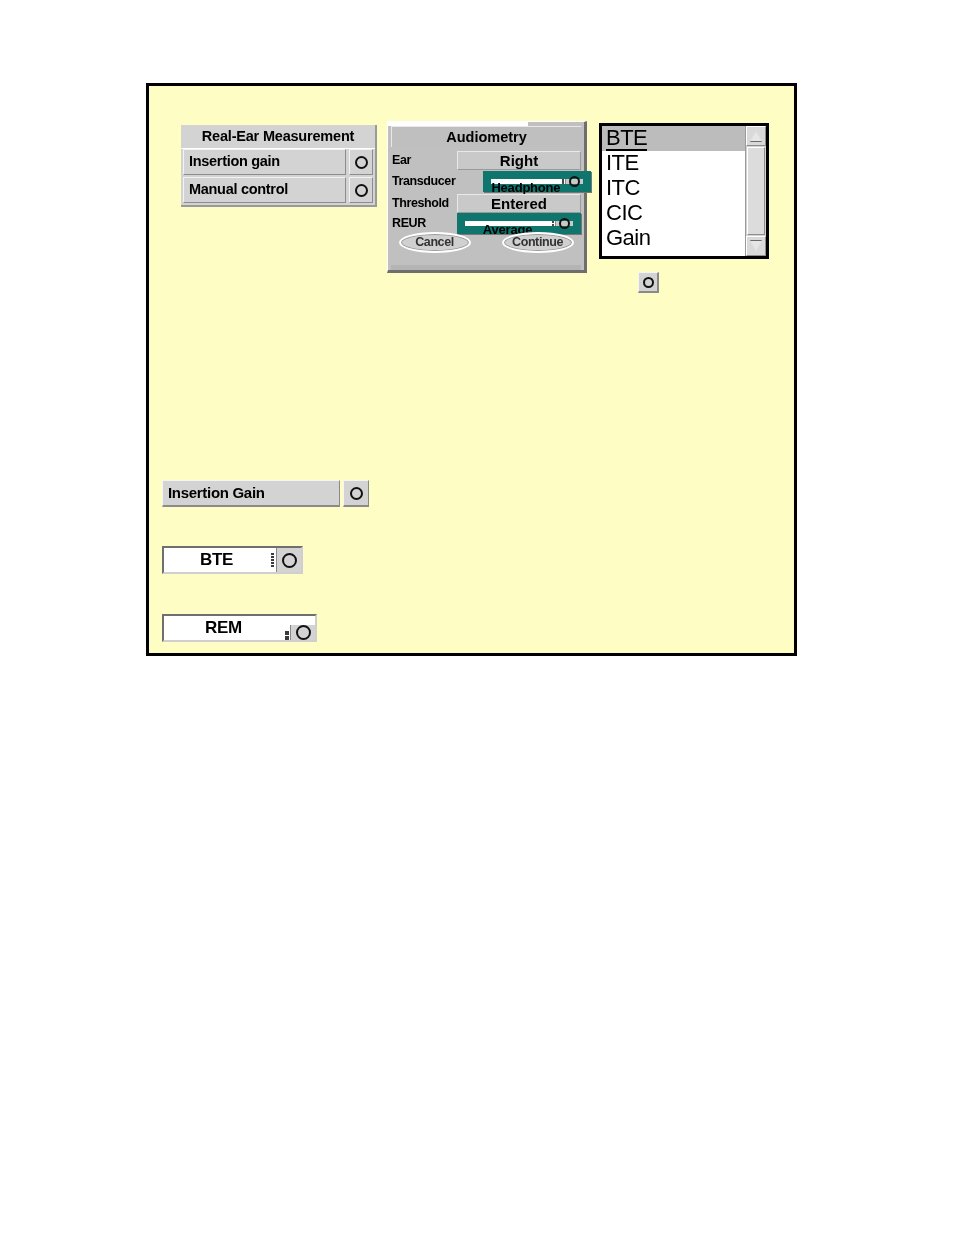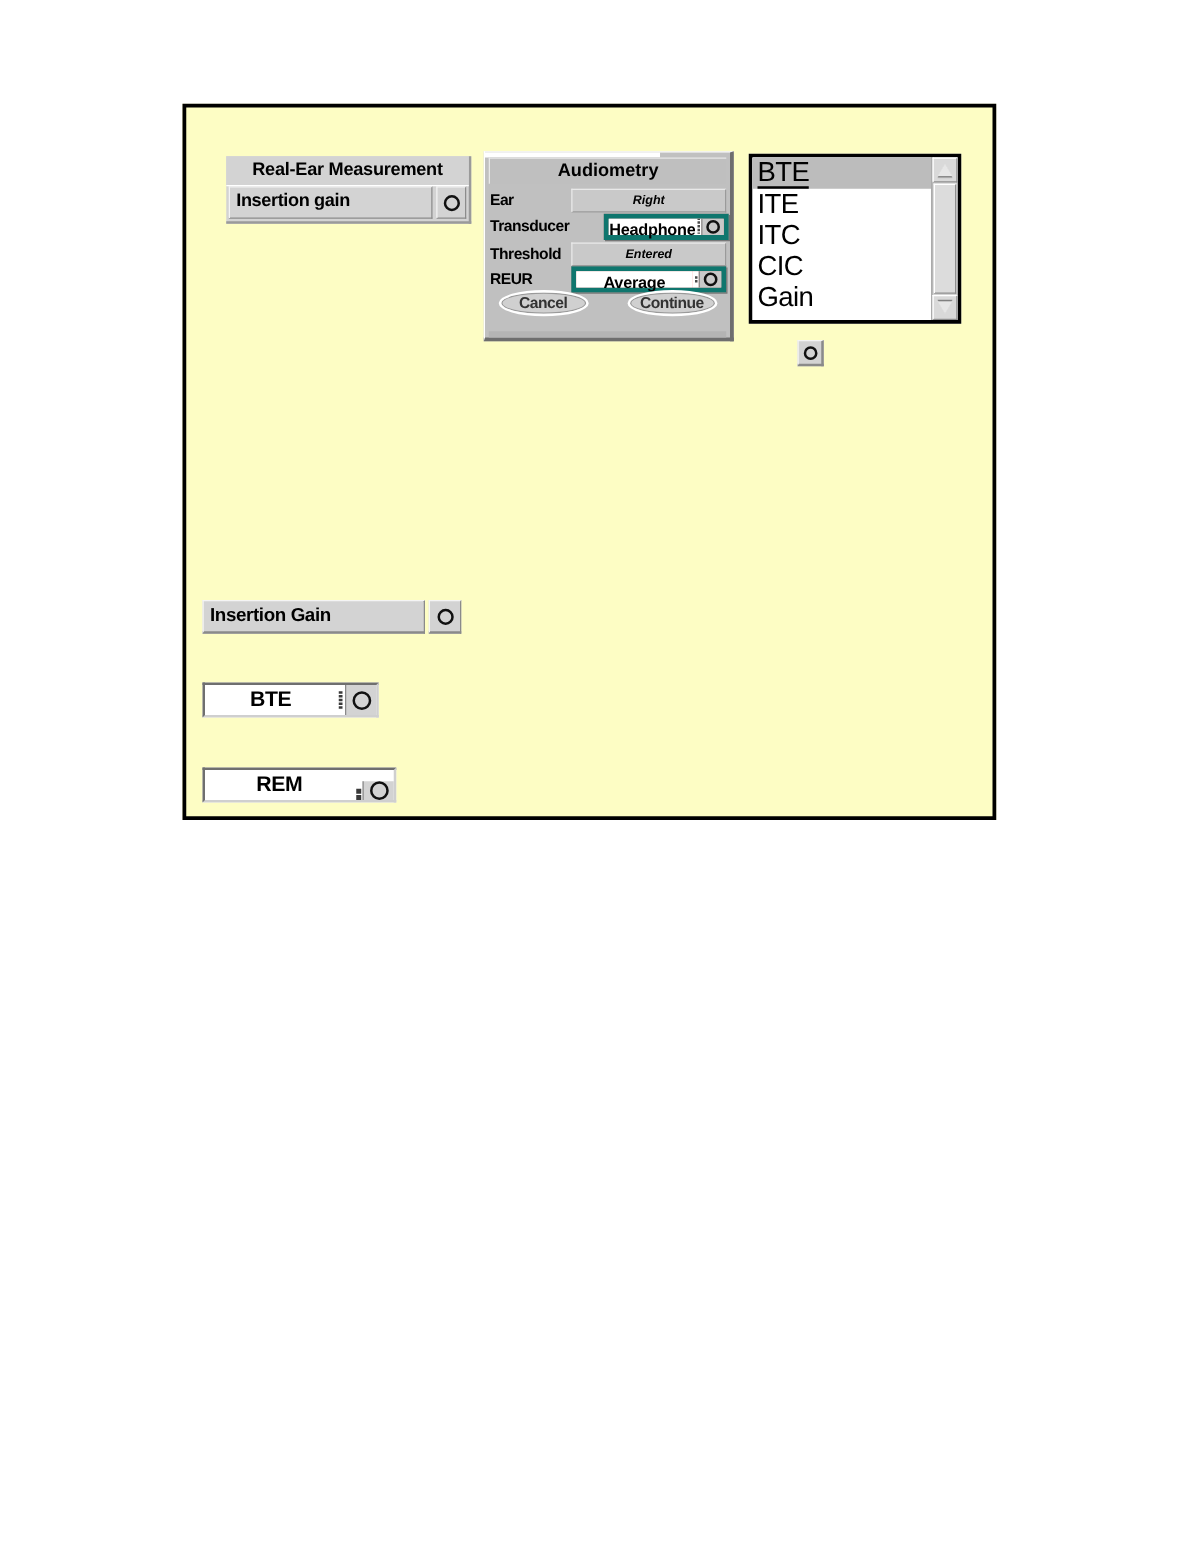--- a/index.html
+++ b/index.html
@@ -156,33 +156,32 @@
   }
   .aud-static {
     flex: 1 1 auto;
     height: 19px;
     background: #c9c9c9;
     border-top: 1px solid #e9e9e9;
     border-left: 1px solid #e9e9e9;
     border-right: 1px solid #9a9a9a;
     border-bottom: 1px solid #9a9a9a;
     text-align: center;
-    font-size: 10px;
+    font-size: 15px;
     font-weight: bold;
     line-height: 17px;
     color: #000;
     box-sizing: border-box;
-    font-style: italic;
   }
   .aud-popup {
     flex: 1 1 auto;
     height: 21px;
     display: flex;
-    border: 4px solid #0f766e;
-    background: #fca5a5;
+    border: 8px solid #0f766e;
+    background: #000000;
     box-sizing: border-box;
     box-shadow: 1px 1px 0 0 #777;
   }
   .aud-popup-value {
     flex: 1 1 auto;
     text-align: center;
     font-size: 13px;
     font-weight: bold;
     line-height: 17px;
     color: #000;
@@ -451,20 +450,26 @@
       <div id="rem-menu-title">Real-Ear Measurement</div>
 
 
       <div class="rem-row">
         <div class="rem-label">Insertion gain</div>
         <div class="rem-knob">
           <div class="knob-circle"></div>
         </div>
       </div>
 
+      <div class="rem-row">
+        <div class="rem-label">Manual control</div>
+        <div class="rem-knob">
+          <div class="knob-circle"></div>
+        </div>
+      </div>
 
     </div>
 
     <div id="audiometry">
       <div id="audiometry-notch"></div>
 
       <div id="audiometry-titlebar">Audiometry</div>
 
       <div class="aud-row" style="top:28px;">
         <div class="aud-label">Ear</div>

